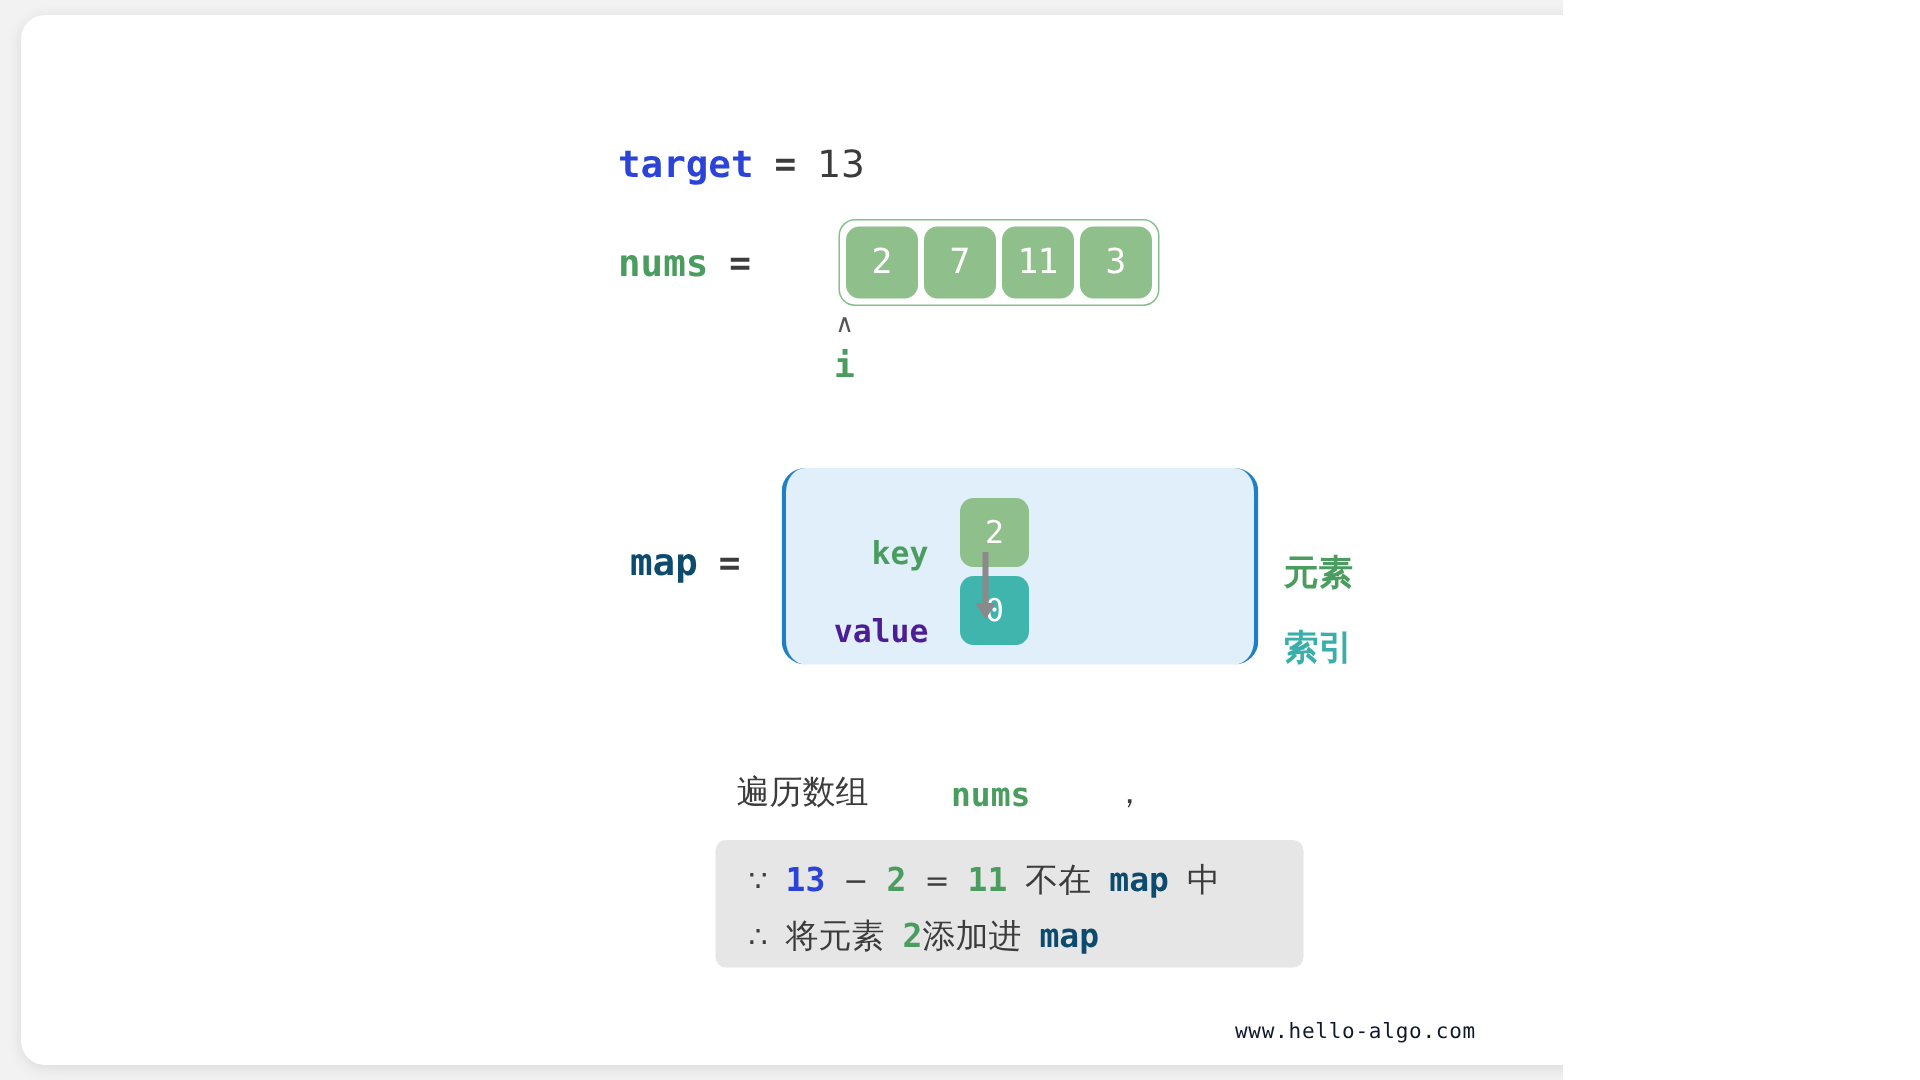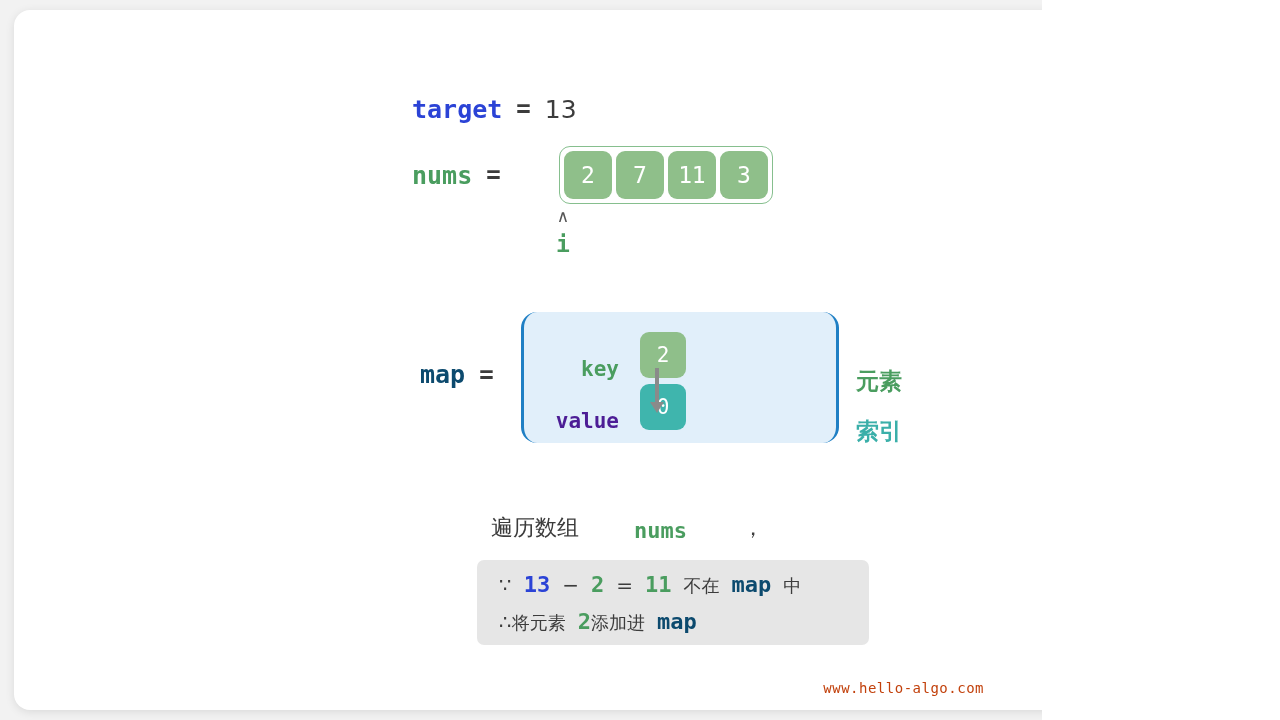--- a/index.html
+++ b/index.html
@@ -240,29 +240,29 @@
   .fsym {
     font-family: "DejaVu Sans", sans-serif;
     color: #3c3c3c;
     font-size: 20px;
   }
   .fnum {
     font-family: "DejaVu Sans Mono", monospace;
     font-weight: bold;
     font-size: 22px;
   }
-  .fcjk { font-family: "DejaVu Sans", sans-serif; font-size: 18px; }
+  .fcjk { font-family: "DejaVu Sans", sans-serif; font-size: 22px; }
 
   .watermark {
     position: absolute;
     right: 58px;
     bottom: 24px;
     font-family: "DejaVu Sans Mono", monospace;
     font-size: 14px;
-    color: #c2410c;
+    color: #0f172a;
     letter-spacing: 0.5px;
   }
 </style>
 </head>
 <body>
 
 <div id="canvas">
   <div class="card"></div>
 
   <div class="target-row">
@@ -322,21 +322,21 @@
       <span class="fsym" style="margin-left:12px;">−</span>
       <span class="fnum label-green" style="margin-left:12px;">2</span>
       <span class="fsym" style="margin-left:12px;">=</span>
       <span class="fnum label-green" style="margin-left:12px;">11</span>
       <span class="fcjk" style="margin-left:12px;">不在</span>
       <span class="fnum label-lblue" style="margin-left:12px;">map</span>
       <span class="fcjk" style="margin-left:12px;">中</span>
     </div>
     <div class="formula-line l2">
       <span class="fsym">∴</span>
-      <span class="fcjk" style="">将元素</span>
+      <span class="fcjk" style="margin-left:12px;">将元素</span>
       <span class="fnum label-green" style="margin-left:12px;">2</span>
       <span class="fcjk" style="margin-left:0;">添加进</span>
       <span class="fnum label-lblue" style="margin-left:12px;">map</span>
     </div>
   </div>
 
   <div class="watermark">www.hello-algo.com</div>
 </div>
 
 </body></html>

